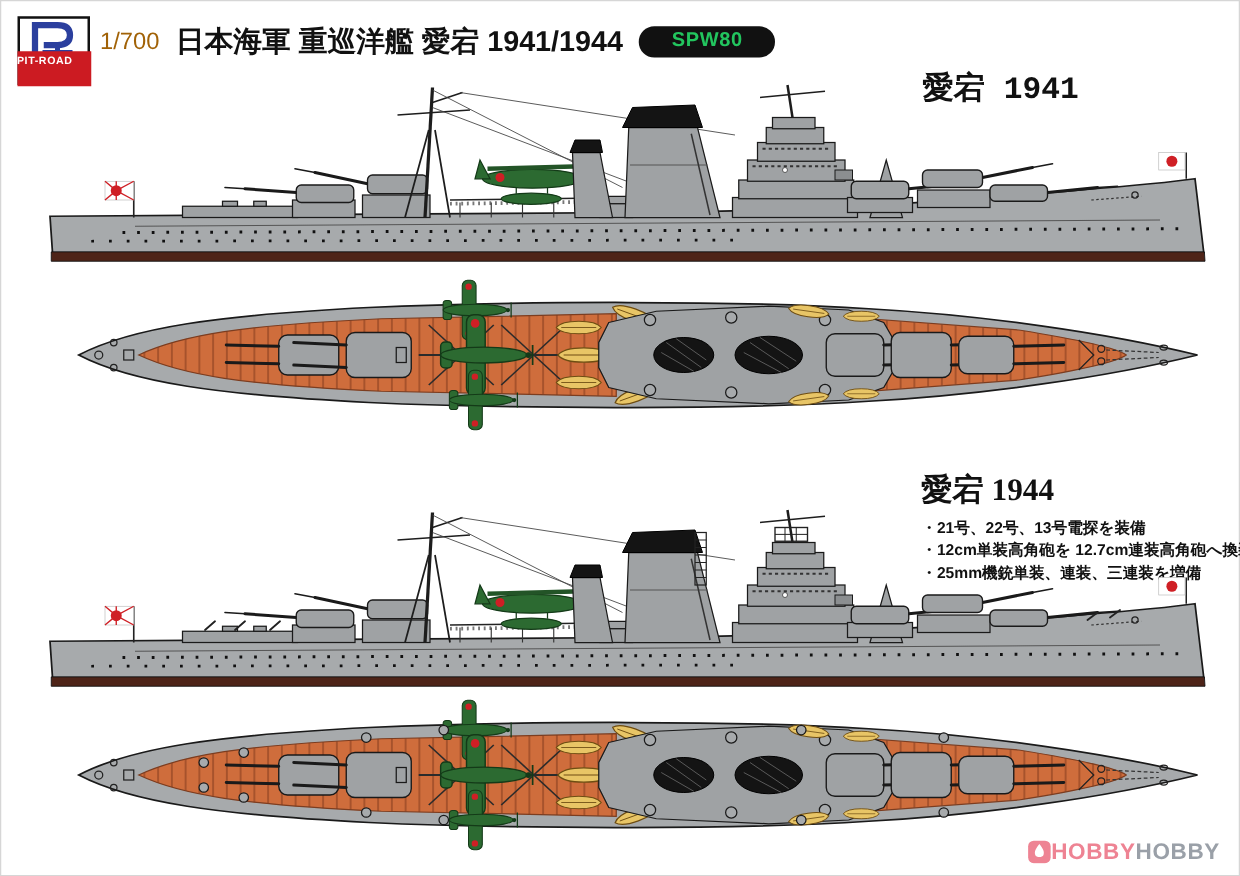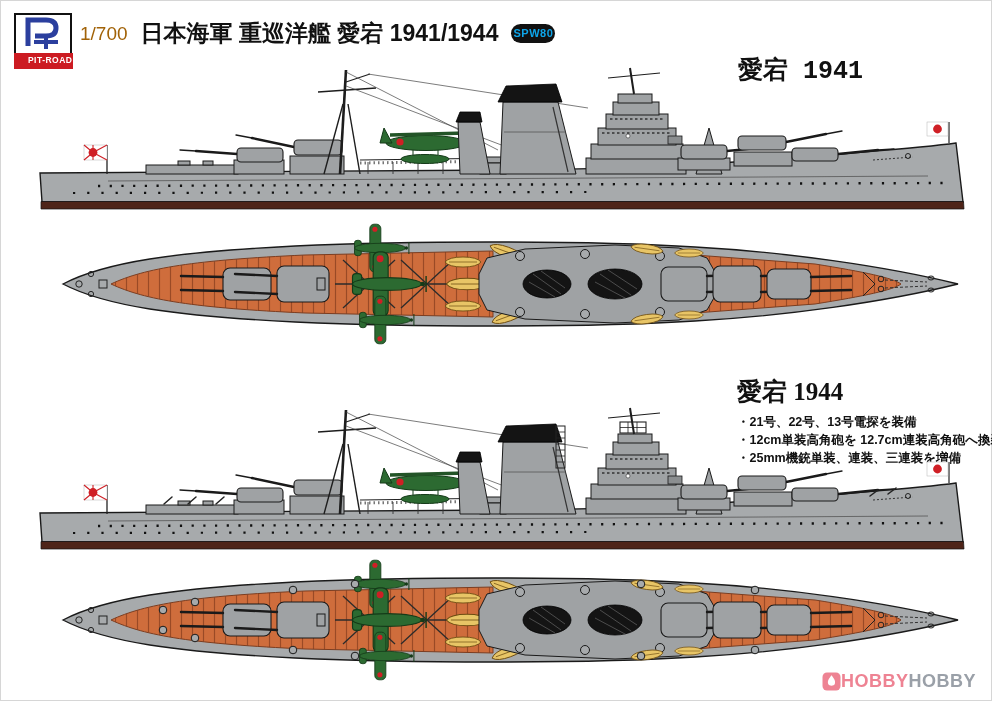--- a/index.html
+++ b/index.html
@@ -11,28 +11,28 @@
   }
   html,body{margin:0;padding:0;background:#888;}
   #sheet{
     position:relative;width:992px;height:701px;background:#ffffff;
     font-family:"Liberation Sans","DejaVu Sans",sans-serif;overflow:hidden;
     box-shadow:inset 0 0 0 1px #d6d6d6;
   }
   
   #logo{position:absolute;left:14px;top:13px;width:58px;height:55px;background:#fff;
     border:2.5px solid #111;box-sizing:border-box;}
-  #logo .banner{position:absolute;left:-2.5px;right:-2.5px;bottom:-3px;height:16px;
+  #logo .banner{position:absolute;left:-2.5px;right:-2.5px;bottom:-3px;height:28px;
     background:var(--logo-red);color:#fff;font-weight:bold;font-size:8.5px;line-height:14px;
-    text-align:right;letter-spacing:0.5px;}
+    text-align:left;letter-spacing:0.5px;}
   #titlebar{position:absolute;left:80px;top:18px;display:flex;align-items:center;gap:13px;}
   #scale{font-size:19px;font-weight:normal;color:#a16207;letter-spacing:0;}
   #title{font-size:23px;font-weight:bold;color:#111;white-space:nowrap;}
-  #badge{background:var(--badge-black);color:#0ea5e9;font-weight:bold;font-size:11px;
-    padding:3px 2px 4px;border-radius:13px;letter-spacing:0.5px;}
+  #badge{background:var(--badge-black);color:#22c55e;font-weight:bold;font-size:16px;
+    padding:3px 26px 4px;border-radius:13px;letter-spacing:0.5px;}
   #rednote{position:absolute;left:64px;top:69px;color:var(--note-red);
     font-size:13px;font-weight:bold;}
   .shiplabel{position:absolute;font-family:Liberation Mono, monospace;
     font-weight:bold;color:#111;font-size:25px;white-space:nowrap;}
   #label1941{left:738px;top:53px;}
   #block1944{position:absolute;left:737px;top:375px;}
   #block1944 .shiplabel1944{font-family:"Liberation Serif","DejaVu Serif",serif;
     font-weight:bold;color:#111;font-size:25px;}
   #block1944 ul{list-style:none;margin:5px 0 0 0;padding:0;}
   #block1944 li{font-size:12.5px;font-weight:bold;color:#111;line-height:1.45;white-space:nowrap;}

